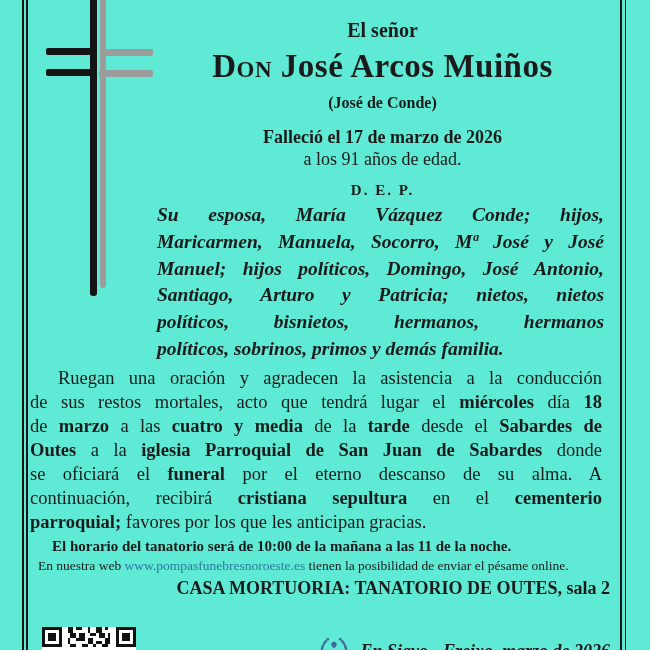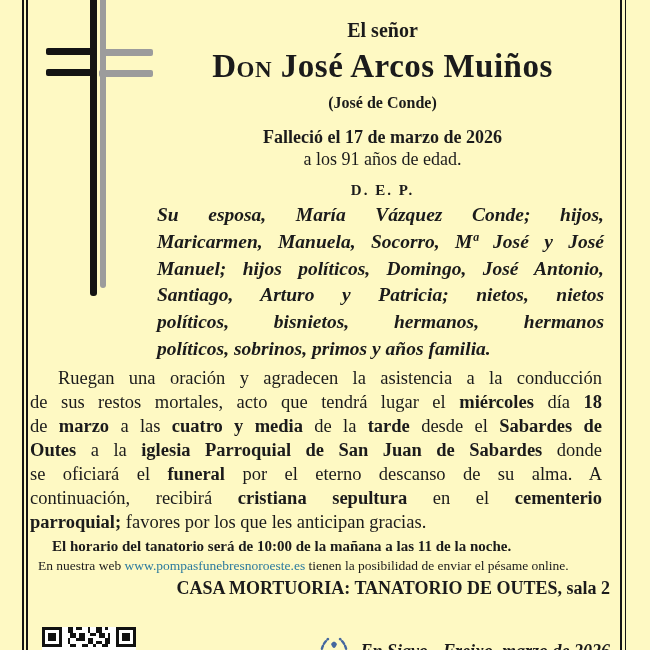--- a/index.html
+++ b/index.html
@@ -1,19 +1,19 @@
 <!DOCTYPE html>
 <html><head>
 <meta charset="utf-8">
 <style>
   html,body{margin:0;padding:0;background:#ffffff;}
   .page{
     position:relative;
     width:650px;height:650px;
-    background:#fef9c3;
+    background:#5eead4;
     overflow:hidden;
     font-family:"Liberation Serif","DejaVu Serif",serif;
     color:#1b1b1b;
   }
   
   .vline{position:absolute;top:0;bottom:0;background:#151515;}
   .vl-outer-left{left:22px;width:1.5px;}
   .vl-inner-left{left:25.5px;width:2px;}
   .vl-inner-right{left:619.5px;width:2px;}
   .vl-outer-right{left:624.5px;width:1.5px;}
@@ -93,21 +93,21 @@
     <div class="age-line">a los 91 años de edad.</div>
     <div class="dep">D. E. P.</div>
   </div>
 
   <div class="family">
       <div class="line">Su esposa, María Vázquez Conde; hijos,</div>
       <div class="line">Maricarmen, Manuela, Socorro, Mª José y José</div>
       <div class="line">Manuel; hijos políticos, Domingo, José Antonio,</div>
       <div class="line">Santiago, Arturo y Patricia; nietos, nietos</div>
       <div class="line">políticos, bisnietos, hermanos, hermanos</div>
-      <div class="line">políticos, sobrinos, primos y años familia.</div>
+      <div class="line">políticos, sobrinos, primos y demás familia.</div>
     </div>
 
   <div class="announcement">
       <div class="line"><span>Ruegan una oración y agradecen la asistencia a la conducción</span></div>
       <div class="line"><span>de sus restos mortales, acto que tendrá lugar el </span><span class="b">miércoles</span><span> día </span><span class="b">18</span></div>
       <div class="line"><span>de </span><span class="b">marzo</span><span> a las </span><span class="b">cuatro y media</span><span> de la </span><span class="b">tarde</span><span> desde el </span><span class="b">Sabardes de</span></div>
       <div class="line"><span class="b">Outes</span><span> a la </span><span class="b">iglesia Parroquial de San Juan de Sabardes</span><span> donde</span></div>
       <div class="line"><span>se oficiará el </span><span class="b">funeral</span><span> por el eterno descanso de su alma. A</span></div>
       <div class="line"><span>continuación, recibirá </span><span class="b">cristiana sepultura</span><span> en el </span><span class="b">cementerio</span></div>
       <div class="line"><span class="b">parroquial;</span><span> favores por los que les anticipan gracias.</span></div>

